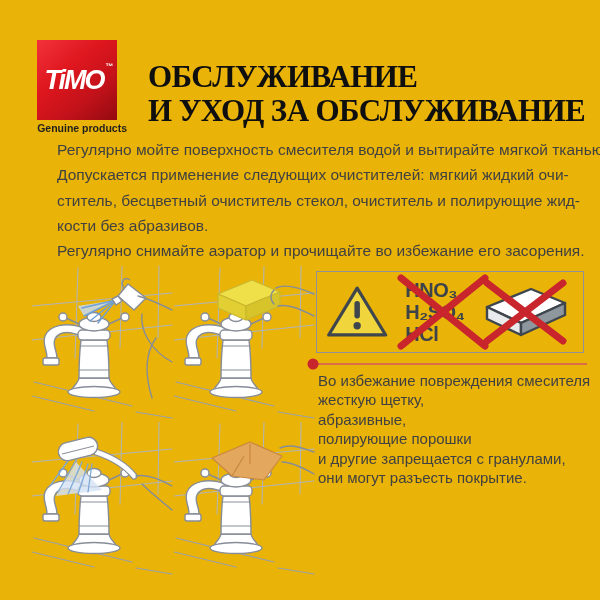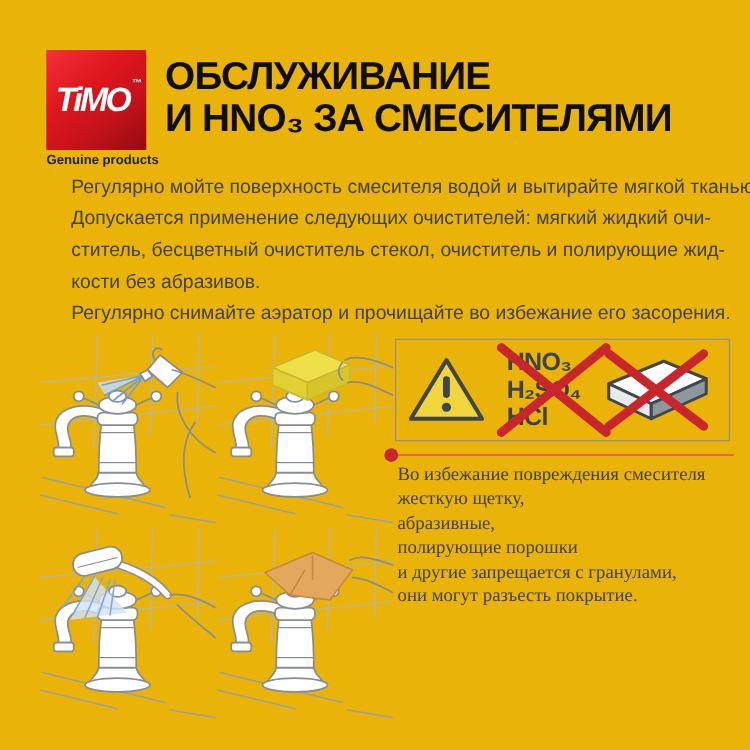--- a/index.html
+++ b/index.html
@@ -35,21 +35,21 @@
   .chem{font-weight:bold;font-size:20px;line-height:22px;color:#3d434b;letter-spacing:-0.5px;}
   .chem-x{position:absolute;left:-12px;top:-9px;width:100px;height:84px;pointer-events:none;}
   .sponge-wrap{position:relative;margin-left:auto;width:94px;height:74px;}
 
   
   .divider{position:absolute;left:306px;top:356px;width:284px;height:16px;}
 
   
   .forbidden{position:absolute;left:318px;top:371px;width:272px;font-size:15px;
     line-height:19.4px;color:#414141;}
-  .forbidden div{white-space:nowrap;font-family:Liberation Serif, serif;}
+  .forbidden div{white-space:nowrap;}
 </style>
 </head>
 <body>
 
 <div class="page">
 
   <svg width="0" height="0" style="position:absolute" aria-hidden="true">
     <defs>
       <g id="scene" stroke-linecap="round" fill="none">
         <g stroke="#b0b5bc" stroke-width="1">
@@ -84,23 +84,23 @@
     </defs>
   </svg>
 
   <div class="logo-square">
     <span class="logo-text">
       <span>TiMO</span><span class="logo-tm">™</span>
     </span>
   </div>
   <div class="logo-tagline">Genuine products</div>
 
-  <h1 class="title" style="margin:0;">
+  <h1 class="title" style="margin:16px;font-family:Liberation Serif, serif;">
     <div>ОБСЛУЖИВАНИЕ</div>
-    <div>И HNO₃ ЗА СМЕСИТЕЛЯМИ</div>
+    <div>И УХОД ЗА ОБСЛУЖИВАНИЕ</div>
   </h1>
 
   <div class="intro">
     <div>Регулярно мойте поверхность смесителя водой и вытирайте мягкой тканью.</div>
     <div>Допускается применение следующих очистителей: мягкий жидкий очи-</div>
     <div>ститель, бесцветный очиститель стекол, очиститель и полирующие жид-</div>
     <div>кости без абразивов.</div>
     <div>Регулярно снимайте аэратор и прочищайте во избежание его засорения.</div>
   </div>
 

